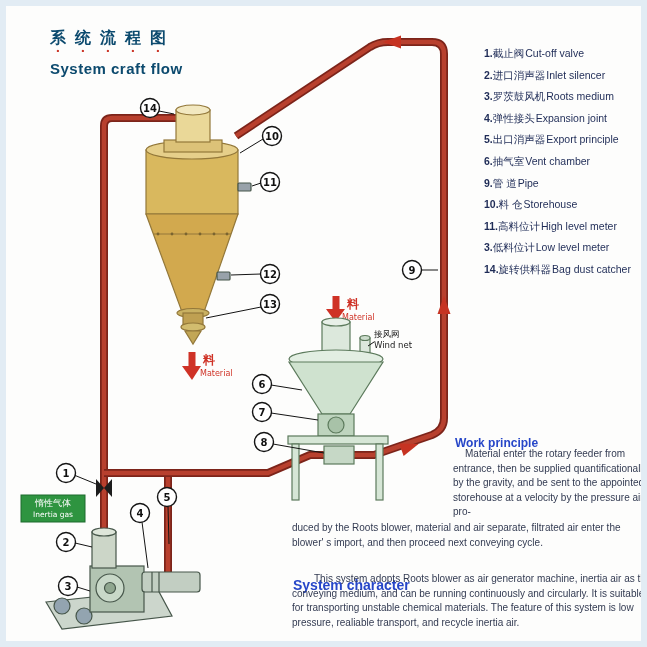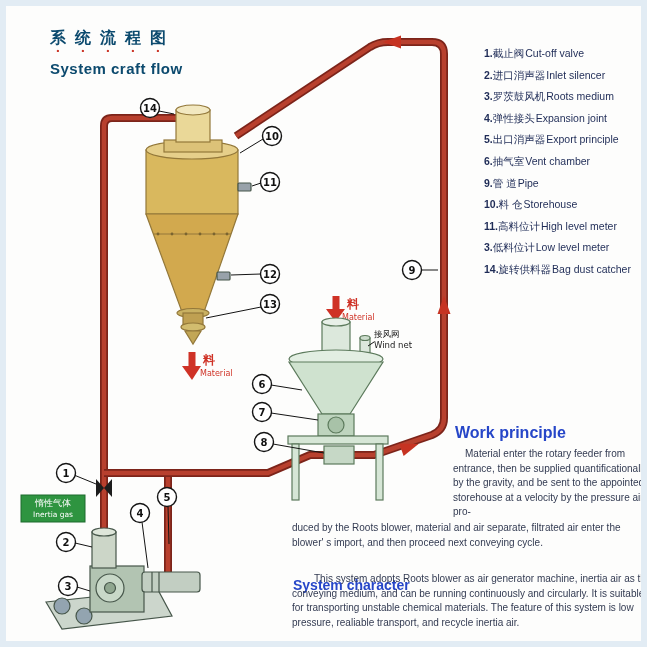--- a/index.html
+++ b/index.html
@@ -7,21 +7,21 @@
   body{font-family:"Liberation Sans","DejaVu Sans",sans-serif}
   .page{position:relative;width:647px;height:647px;margin:0 auto;background:#fdfdfc;border:6px solid #e2ecf4;overflow:hidden}
   .diagram{position:absolute;left:0;top:0}
   .title-zh{position:absolute;left:44px;top:22px;font-size:16px;font-weight:bold;color:#0c4a6e;letter-spacing:9px;
             -webkit-text-emphasis:dot #c8291b;-webkit-text-emphasis-position:under left;text-emphasis:dot #c8291b}
   .title-en{position:absolute;left:44px;top:54px;font-size:15px;font-weight:bold;color:#0c4a6e;letter-spacing:.5px}
   .legend{position:absolute;left:478px;top:41px;color:#1e2b56}
   .legend-row{height:21.6px;font-size:10.5px;white-space:nowrap}
   .lg-no{font-weight:bold}
   .lg-zh{margin-right:1px}
-  .wp-head{position:absolute;left:449px;top:418px;font-size:16px;font-weight:bold;color:#2646c8}
+  .wp-head{position:absolute;left:449px;top:430px;font-size:12px;font-weight:bold;color:#2646c8}
   .wp-narrow{position:absolute;left:447px;top:441px;width:200px;font-size:10px;line-height:14.6px;color:#333b52;text-indent:12px}
   .wp-wide{position:absolute;left:286px;top:515px;width:360px;font-size:10px;line-height:14.6px;color:#333b52}
   .sc-head{position:absolute;left:287px;top:571px;font-size:14px;font-weight:bold;color:#2646c8}
   .sc-para{position:absolute;left:286px;top:566px;width:360px;font-size:10px;line-height:14.6px;color:#333b52;text-indent:22px}
   
   .pipe-o{stroke:#7c241a;stroke-width:8;fill:none;stroke-linejoin:round}
   .pipe-i{stroke:#b8402e;stroke-width:4.5;fill:none;stroke-linejoin:round}
   .flow-arrow{fill:#c63322}
   .co-circle{fill:#ffffff;stroke:#141414;stroke-width:1.4}
   .co{font-size:10px;font-weight:bold;fill:#111;text-anchor:middle}

